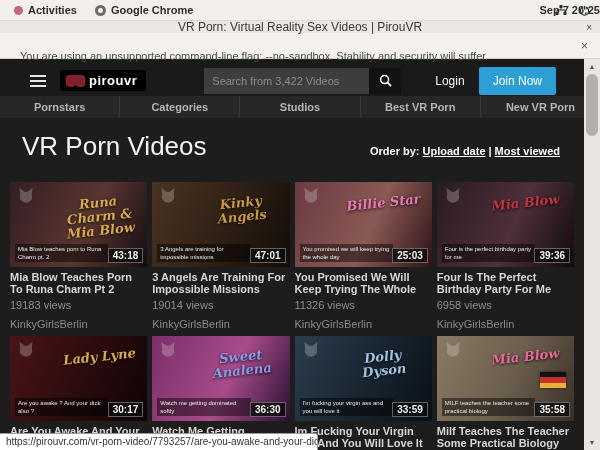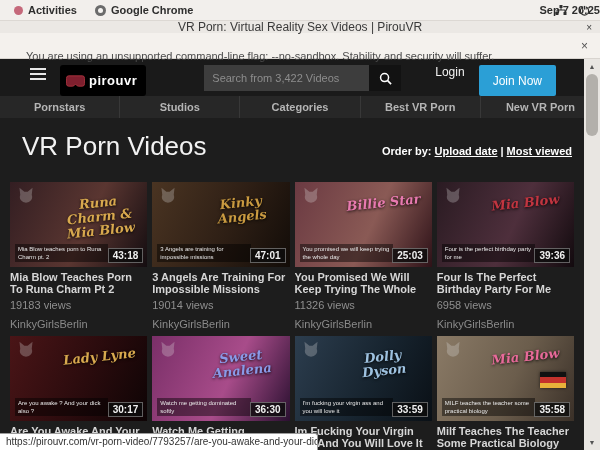--- a/index.html
+++ b/index.html
@@ -17,43 +17,43 @@
   .sys-right { margin-left:auto; display:flex; align-items:center; gap:12px; padding-right:10px; z-index:2; }
   .sys-right svg { display:block; }
 
   
   .tabbar { height:13px; background:#ebe8e4; position:relative; border-top:1px solid #dcd8d3; }
   .tab-title { text-align:center; font-size:12px; line-height:13px; color:#3a3a3a; }
   .tab-close { position:absolute; right:8px; top:0; font-size:10px; line-height:13px; color:#444; cursor:pointer; }
 
   
   .warnbar { height:26px; background:#f4f1ed; border-bottom:1px solid #d8d4cf; display:flex; align-items:center; font-size:11px; color:#4a4a4a; }
-  .warn-text { padding-left:26px;margin-top:20px; }
+  .warn-text { padding-left:20px;margin-top:20px; }
   .warn-close { margin-left:auto; padding-right:12px; font-size:12px; color:#555; cursor:pointer; }
 
   
-  .siteheader { height:37px; background:#1a1a1a; display:flex; padding:6px 44px 0 30px; gap:14px; }
+  .siteheader { height:37px; background:#1a1a1a; display:flex; align-items:center; padding:6px 44px 0 30px; gap:14px; }
   .hamburger { width:16px; cursor:pointer; }
   .hamburger div { height:2px; background:#e8e8e8; margin:3px 0; }
   .logo { background:#000; border-radius:3px; padding:3px 9px 3px 6px; display:flex; align-items:center; gap:4px; cursor:pointer; }
   .logo-text { color:#fff; font-size:13px; font-weight:bold; letter-spacing:.5px; }
   .searchwrap { display:flex; margin-left:44px; }
   .searchwrap input { width:165px; height:26px; background:#3d3d3d; border:none; color:#bbb; font-size:11px; padding:0 8px; outline:none; font-family:"Liberation Sans",sans-serif; }
   .searchwrap input::placeholder { color:#8d8d8d; }
   .searchbtn { width:32px; height:26px; background:#121212; border:none; display:flex; align-items:center; justify-content:center; cursor:pointer; }
   .login { margin-left:auto; color:#f2f2f2; font-size:12px; cursor:pointer; }
   .joinbtn { border:none; color:#fff; font-size:12px; padding:7px 14px; border-radius:2px; cursor:pointer; font-family:"Liberation Sans",sans-serif; }
 
   
   .sitenav { height:22px; background:#272727; display:flex; }
   .navitem { flex:1; display:flex; align-items:center; justify-content:center; font-size:11px; font-weight:bold; color:#b5b5b5; border-left:1px solid #383838; cursor:pointer; }
   .navitem:first-child { border-left:none; }
 
   
-  .headrow { display:flex; align-items:baseline; padding:13px 28px 0 22px; }
+  .headrow { display:flex; align-items:baseline; padding:13px 40px 0 22px; }
   .pagetitle { color:#f2f2f2; font-size:26px; font-weight:normal; }
   .orderby { margin-left:auto; font-size:11px; font-weight:bold; color:#fff; }
   .orderby a { color:#fff; text-decoration:underline; cursor:pointer; }
   .orderby .sep { padding:0 3px; }
 
   
   .grid { display:grid; grid-template-columns:repeat(4,1fr); column-gap:5px; row-gap:6px; padding:20px 26px 0 10px; }
   .card { cursor:pointer; }
   .thumb { position:relative; height:85px; background:#333; overflow:hidden; }
   .cat { position:absolute; top:4px; left:6px; width:20px; height:18px; opacity:.55; }
@@ -134,22 +134,22 @@
         <path d="M9.3 9.3 L13 13" stroke="#fff" stroke-width="1.8"></path>
       </svg>
     </button>
   </div>
   <span class="login">Login</span>
   <button class="joinbtn" id="joinbtn" style="background: rgb(43, 159, 214);">Join Now</button>
 </div>
 
 <div class="sitenav">
   <div class="navitem">Pornstars</div>
+  <div class="navitem">Categories</div>
   <div class="navitem">Studios</div>
-  <div class="navitem">Categories</div>
   <div class="navitem">Best VR Porn</div>
   <div class="navitem">New VR Porn</div>
 </div>
 
 <div class="headrow">
   <h1 class="pagetitle">VR Porn Videos</h1>
   <div class="orderby">
     <span>Order by:</span>
     <a>Upload date</a><span class="sep">|</span><a>Most viewed</a>
   </div>

